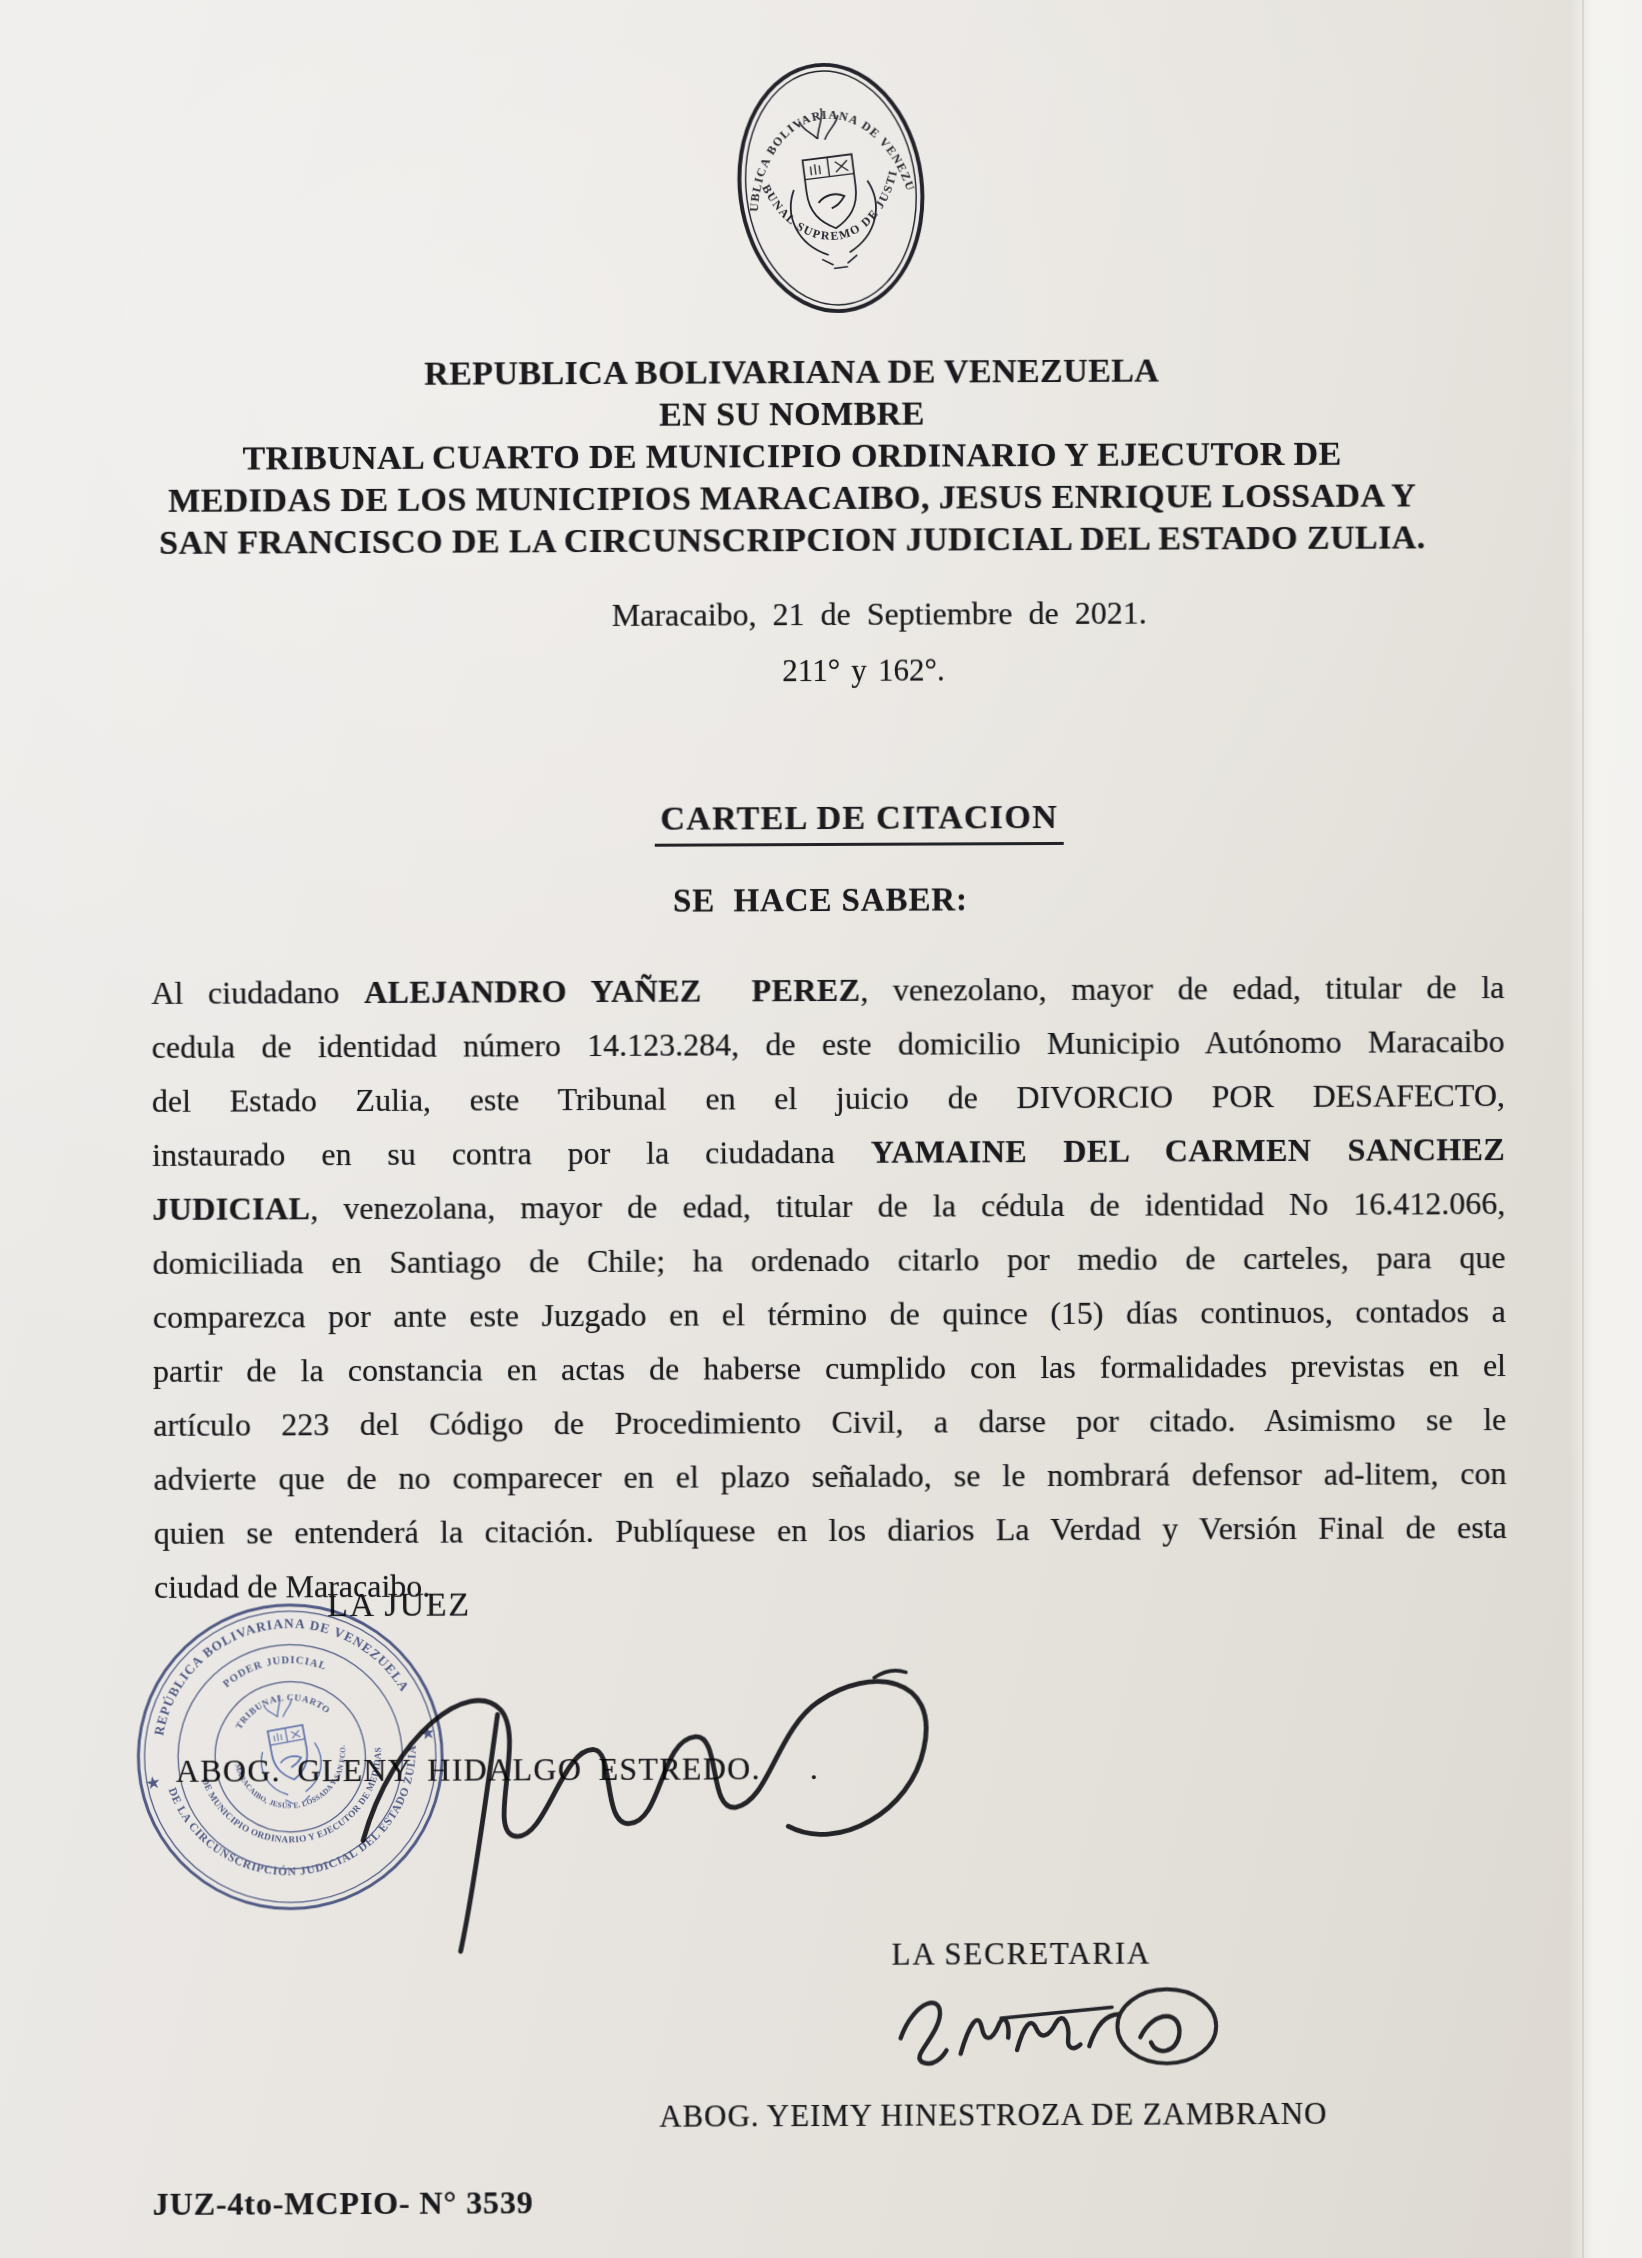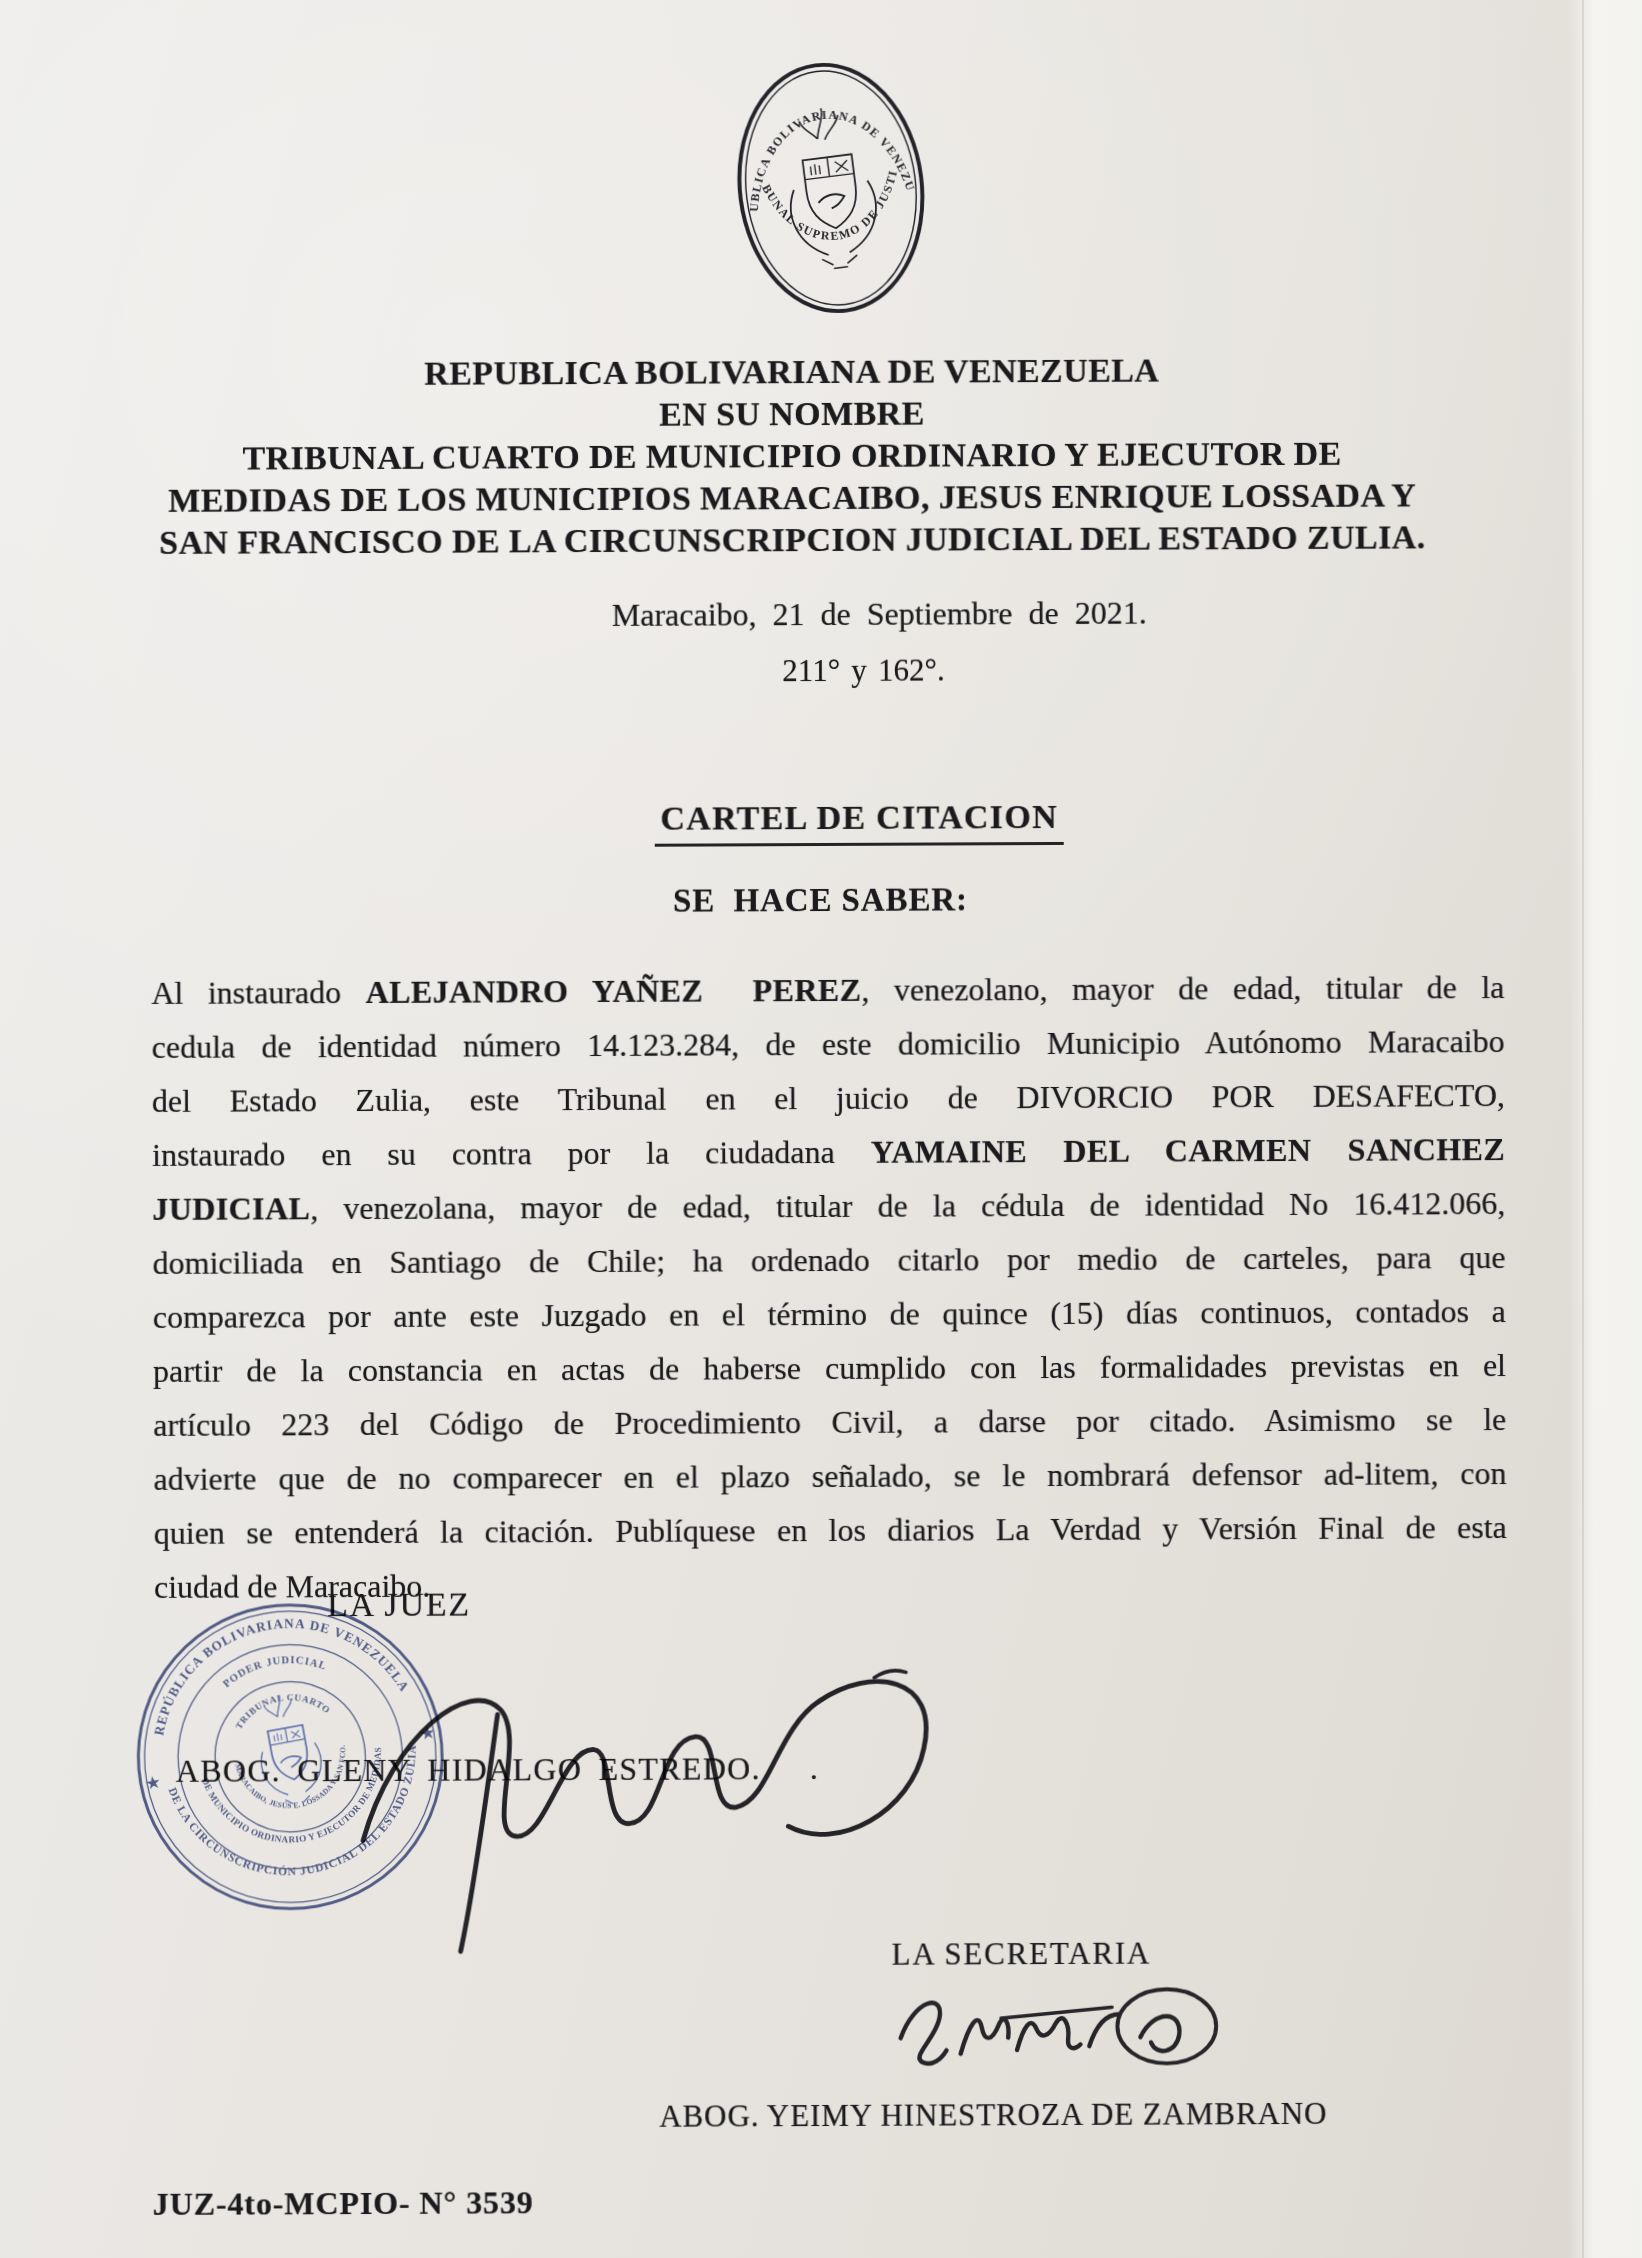--- a/index.html
+++ b/index.html
@@ -86,21 +86,21 @@
 
     <div class="dateline soft">Maracaibo,  21 de  Septiembre  de 2021.</div>
     <div class="years soft">211° y 162°.</div>
 
     <div class="title-wrap">
       <span class="doc-title soft">CARTEL DE CITACION</span>
     </div>
     <div class="subtitle soft">SE&nbsp; HACE SABER:</div>
 
     <div class="body soft">
-        <div class="body-line"><span>Al instaurado </span><b>ALEJANDRO YAÑEZ&nbsp; PEREZ</b><span>, venezolano, mayor de edad, titular de la</span></div>
+        <div class="body-line"><span>Al ciudadano </span><b>ALEJANDRO YAÑEZ&nbsp; PEREZ</b><span>, venezolano, mayor de edad, titular de la</span></div>
         <div class="body-line"><span>cedula de identidad número 14.123.284, de este domicilio Municipio Autónomo Maracaibo</span></div>
         <div class="body-line"><span>del Estado Zulia, este Tribunal en el juicio de DIVORCIO POR DESAFECTO,</span></div>
         <div class="body-line"><span>instaurado en su contra por la ciudadana </span><b>YAMAINE DEL CARMEN SANCHEZ</b></div>
         <div class="body-line"><b>JUDICIAL</b><span>, venezolana, mayor de edad, titular de la cédula de identidad No 16.412.066,</span></div>
         <div class="body-line"><span>domiciliada en Santiago de Chile; ha ordenado citarlo por medio de carteles, para que</span></div>
         <div class="body-line"><span>comparezca por ante este Juzgado en el término de quince (15) días continuos, contados a</span></div>
         <div class="body-line"><span>partir de la constancia en actas de haberse cumplido con las formalidades previstas en el</span></div>
         <div class="body-line"><span>artículo 223 del Código de Procedimiento Civil, a darse por citado. Asimismo se le</span></div>
         <div class="body-line"><span>advierte que de no comparecer en el plazo señalado, se le nombrará defensor ad-litem, con</span></div>
         <div class="body-line"><span>quien se entenderá la citación. Publíquese en los diarios La Verdad y Versión Final de esta</span></div>

